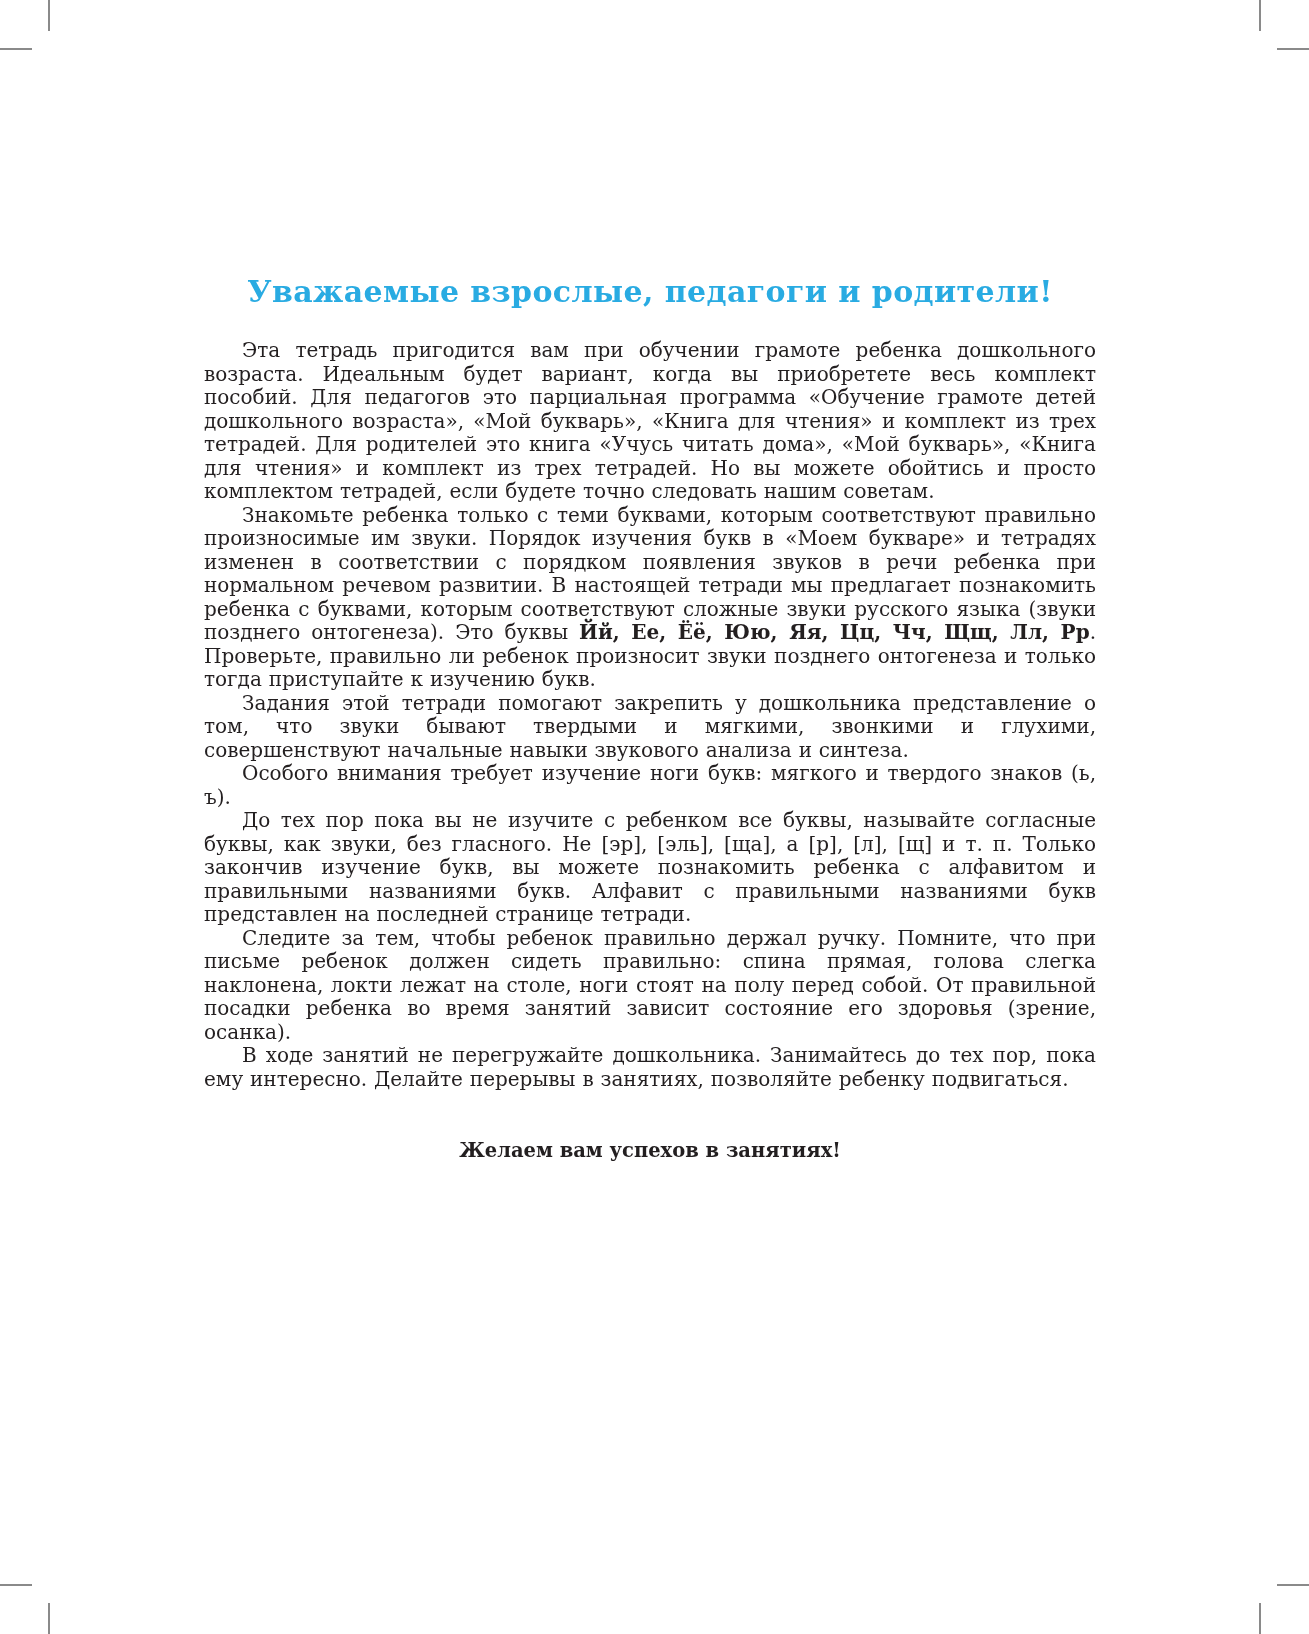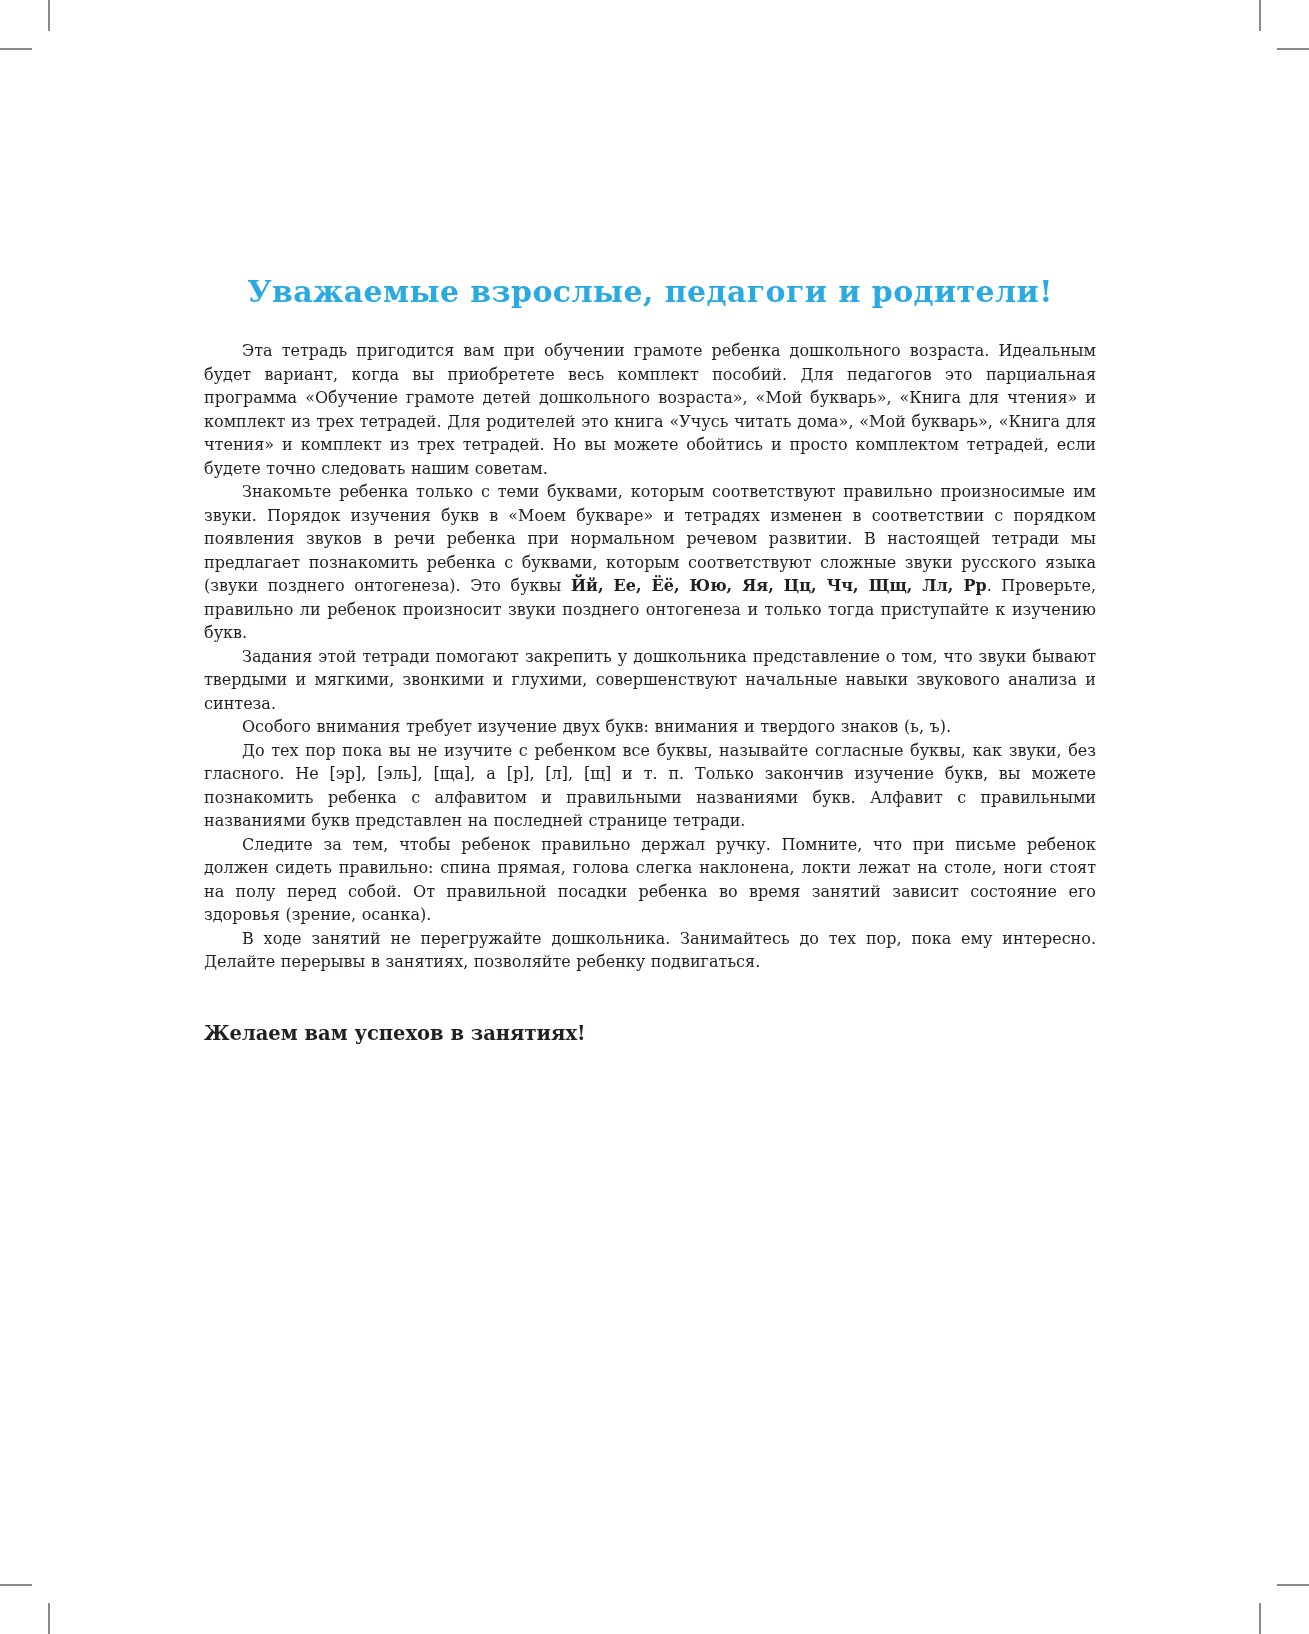--- a/index.html
+++ b/index.html
@@ -40,27 +40,28 @@
     text-align: center;
     color: var(--heading-color, #29abe2);
     font-size: 30px;
     font-weight: bold;
     letter-spacing: 0.4px;
   }
   .body-para {
     margin: 0;
     text-align: justify;
     text-indent: 38px;
-    font-size: 16px;
+    font-size: 20px;
     line-height: 23.5px;
     color: var(--text-color, #231f20);
     word-spacing: 0.5px;
   }
   .closing {
     margin: 48px 0 0 0;
+    text-align: center;
     font-weight: bold;
     font-size: 19.5px;
     color: var(--text-color, #231f20);
   }
 </style>
 </head>
 <body>
 
 <div class="crop v tl-v"></div>
 <div class="crop h tl-h"></div>
@@ -70,19 +71,19 @@
 <div class="crop h bl-h"></div>
 <div class="crop v br-v"></div>
 <div class="crop h br-h"></div>
 
 <div class="content">
   <h1 class="heading">Уважаемые взрослые, педагоги и родители!</h1>
   <div id="paragraphs">
       <p class="body-para"><span>Эта тетрадь пригодится вам при обучении грамоте ребенка дошкольного возраста. Идеальным будет вариант, когда вы приобретете весь комплект пособий. Для педагогов это парциальная программа «Обучение грамоте детей дошкольного возраста», «Мой букварь», «Книга для чтения» и комплект из трех тетрадей. Для родителей это книга «Учусь читать дома», «Мой букварь», «Книга для чтения» и комплект из трех тетрадей. Но вы можете обойтись и просто комплектом тетрадей, если будете точно следовать нашим советам.</span></p>
       <p class="body-para"><span>Знакомьте ребенка только с теми буквами, которым соответствуют правильно произносимые им звуки. Порядок изучения букв в «Моем букваре» и тетрадях изменен в соответствии с порядком появления звуков в речи ребенка при нормальном речевом развитии. В настоящей тетради мы предлагает познакомить ребенка с буквами, которым соответствуют сложные звуки русского языка (звуки позднего онтогенеза). Это буквы </span><b>Йй, Ее, Ёё, Юю, Яя, Цц, Чч, Щщ, Лл, Рр</b><span>. Проверьте, правильно ли ребенок произносит звуки позднего онтогенеза и только тогда приступайте к изучению букв.</span></p>
       <p class="body-para"><span>Задания этой тетради помогают закрепить у дошкольника представление о том, что звуки бывают твердыми и мягкими, звонкими и глухими, совершенствуют начальные навыки звукового анализа и синтеза.</span></p>
-      <p class="body-para"><span>Особого внимания требует изучение двух букв: внимания и твердого знаков (ь, ъ).</span></p>
+      <p class="body-para"><span>Особого внимания требует изучение ноги букв: мягкого и твердого знаков (ь, ъ).</span></p>
       <p class="body-para"><span>До тех пор пока вы не изучите с ребенком все буквы, называйте согласные буквы, как звуки, без гласного. Не [эр], [эль], [ща], а [р], [л], [щ] и т. п. Только закончив изучение букв, вы можете познакомить ребенка с алфавитом и правильными названиями букв. Алфавит с правильными названиями букв представлен на последней странице тетради.</span></p>
       <p class="body-para"><span>Следите за тем, чтобы ребенок правильно держал ручку. Помните, что при письме ребенок должен сидеть правильно: спина прямая, голова слегка наклонена, локти лежат на столе, ноги стоят на полу перед собой. От правильной посадки ребенка во время занятий зависит состояние его здоровья (зрение, осанка).</span></p>
       <p class="body-para"><span>В ходе занятий не перегружайте дошкольника. Занимайтесь до тех пор, пока ему интересно. Делайте перерывы в занятиях, позволяйте ребенку подвигаться.</span></p>
     </div>
   <p class="closing">Желаем вам успехов в занятиях!</p>
 </div>
 
 </body></html>

